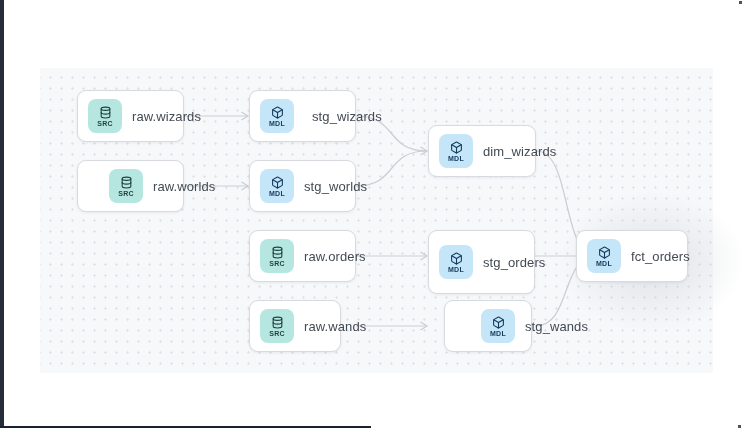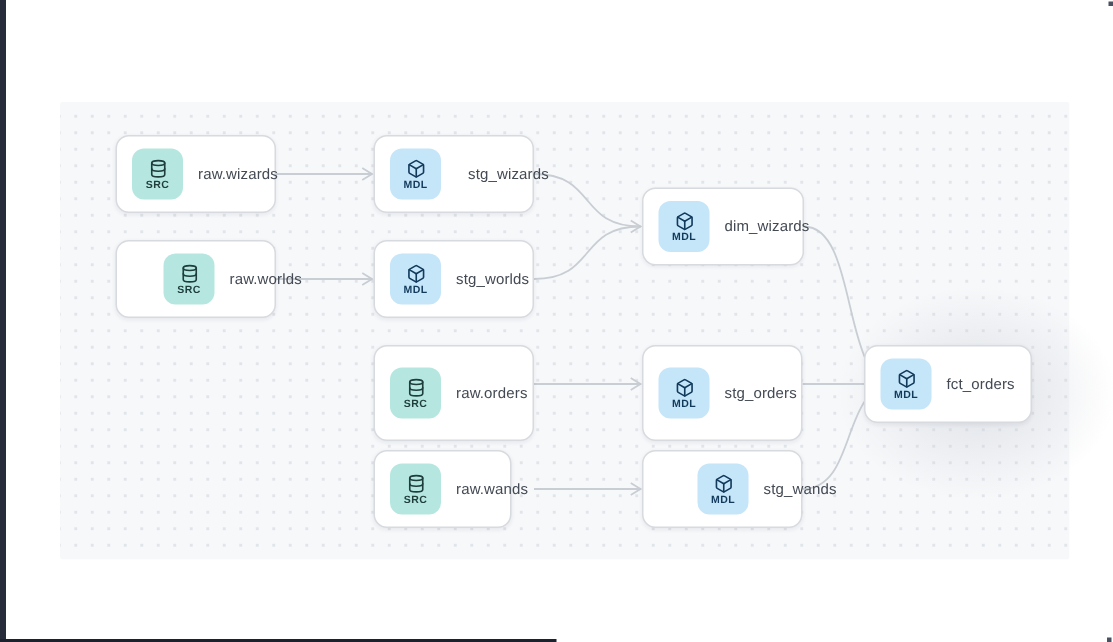--- a/index.html
+++ b/index.html
@@ -40,21 +40,21 @@
     gap:1px;
   }
   .badge svg{display:block;}
   .badge .badge-label{
     font-size:7px;font-weight:bold;letter-spacing:0.3px;line-height:1;
     font-family:"Liberation Sans","DejaVu Sans",sans-serif;
   }
   .badge-src{background:#b5e7e0;color:#1e3d3b;}
   .badge-mdl{background:#c5e5f9;color:#123a5b;}
   .node-label{
-    font-size:10px;color:#434a53;white-space:nowrap;letter-spacing:0.1px;
+    font-size:13px;color:#434a53;white-space:nowrap;letter-spacing:0.1px;
   }
 </style>
 </head>
 <body>
 
 <div class="left-strip"></div>
 <div class="bottom-line"></div>
 <div class="corner-dot tr"></div>
 <div class="corner-dot br"></div>
 
@@ -132,21 +132,21 @@
 
       <svg class="icon-mdl" width="13" height="13" viewBox="0 0 24 24" fill="none" stroke="currentColor" stroke-width="2" stroke-linecap="round" stroke-linejoin="round">
         <path d="M21 16V8a2 2 0 0 0-1-1.73l-7-4a2 2 0 0 0-2 0l-7 4A2 2 0 0 0 3 8v8a2 2 0 0 0 1 1.73l7 4a2 2 0 0 0 2 0l7-4A2 2 0 0 0 21 16z"></path>
         <polyline points="3.27 6.96 12 12.01 20.73 6.96"></polyline>
         <line x1="12" y1="22.08" x2="12" y2="12"></line>
       </svg>
       <span class="badge-label">MDL</span>
     </span>
     <span class="node-label">dim_wizards</span>
   </div>
-    <div class="node" style="left: 249px; top: 230px; width: 107px; height: 64px;">
+    <div class="node" style="left: 249px; top: 230px; width: 107px; height: 52px;">
     <span class="badge badge-src">
       <svg class="icon-src" width="13" height="13" viewBox="0 0 24 24" fill="none" stroke="currentColor" stroke-width="2" stroke-linecap="round" stroke-linejoin="round">
         <ellipse cx="12" cy="5" rx="8" ry="3"></ellipse>
         <path d="M4 5v14c0 1.66 3.58 3 8 3s8-1.34 8-3V5"></path>
         <path d="M4 12c0 1.66 3.58 3 8 3s8-1.34 8-3"></path>
       </svg>
 
       <span class="badge-label">SRC</span>
     </span>
     <span class="node-label">raw.orders</span>
@@ -181,21 +181,21 @@
       <svg class="icon-src" width="13" height="13" viewBox="0 0 24 24" fill="none" stroke="currentColor" stroke-width="2" stroke-linecap="round" stroke-linejoin="round">
         <ellipse cx="12" cy="5" rx="8" ry="3"></ellipse>
         <path d="M4 5v14c0 1.66 3.58 3 8 3s8-1.34 8-3V5"></path>
         <path d="M4 12c0 1.66 3.58 3 8 3s8-1.34 8-3"></path>
       </svg>
 
       <span class="badge-label">SRC</span>
     </span>
     <span class="node-label">raw.wands</span>
   </div>
-    <div class="node" style="left: 428px; top: 300px; width: 107px; height: 52px; padding-left: 36px;">
+    <div class="node" style="left: 444px; top: 300px; width: 88px; height: 52px; padding-left: 36px;">
     <span class="badge badge-mdl">
 
       <svg class="icon-mdl" width="13" height="13" viewBox="0 0 24 24" fill="none" stroke="currentColor" stroke-width="2" stroke-linecap="round" stroke-linejoin="round">
         <path d="M21 16V8a2 2 0 0 0-1-1.73l-7-4a2 2 0 0 0-2 0l-7 4A2 2 0 0 0 3 8v8a2 2 0 0 0 1 1.73l7 4a2 2 0 0 0 2 0l7-4A2 2 0 0 0 21 16z"></path>
         <polyline points="3.27 6.96 12 12.01 20.73 6.96"></polyline>
         <line x1="12" y1="22.08" x2="12" y2="12"></line>
       </svg>
       <span class="badge-label">MDL</span>
     </span>
     <span class="node-label">stg_wands</span>

